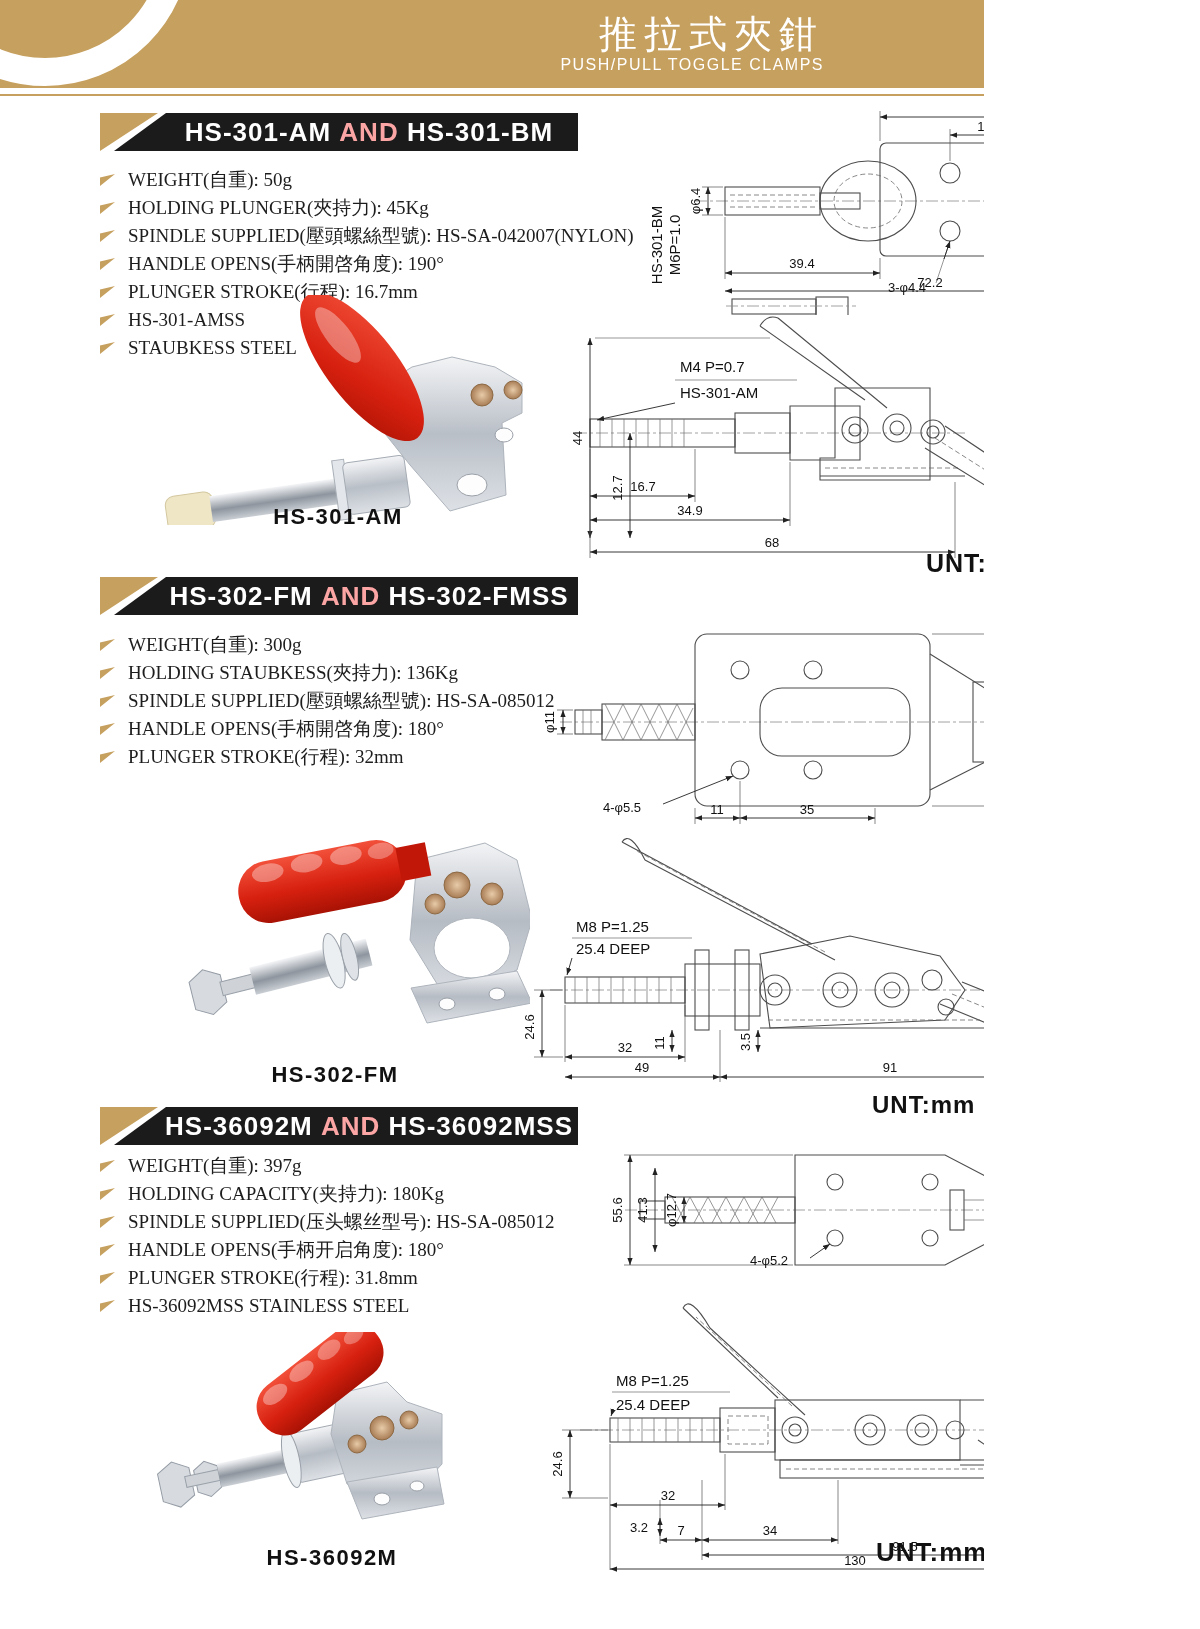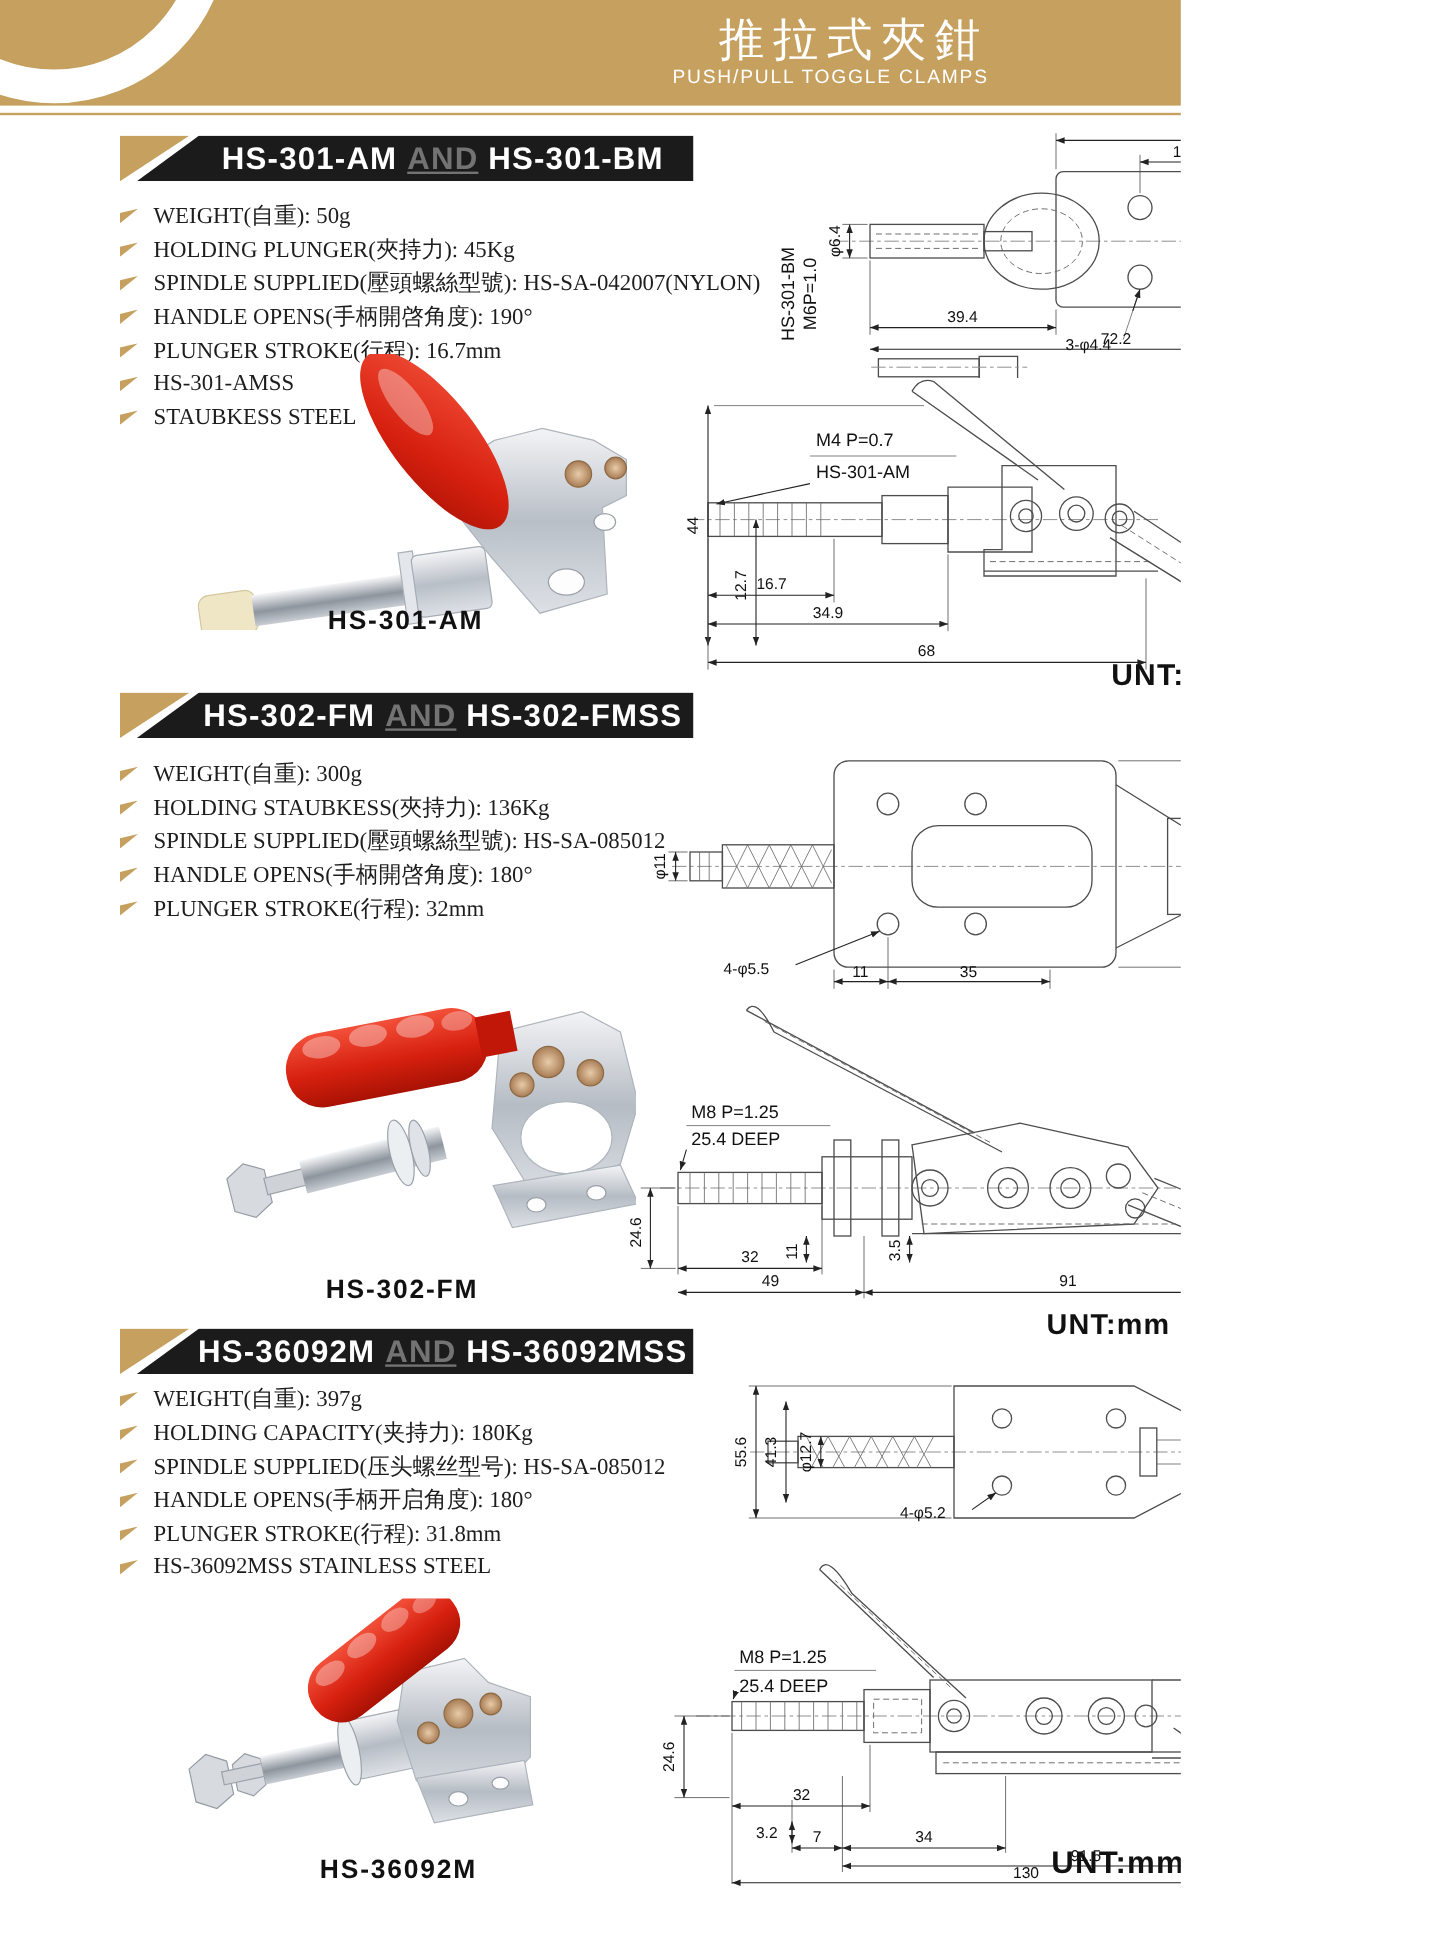--- a/index.html
+++ b/index.html
@@ -14,21 +14,21 @@
   .hdr-divider{position:absolute;left:1041px;top:18px;width:3px;height:56px;background:#fff;}
   .hdr-code{position:absolute;left:1056px;top:30px;color:#737373;font-size:29px;font-weight:bold;letter-spacing:1px;}
   
   .sec-bar{position:absolute;left:100px;width:478px;height:38px;}
   .sec-bar .tri{position:absolute;left:0;top:0;width:58px;height:38px;background:#c6a05e;
                 clip-path:polygon(0 0,100% 0,0 100%);}
   .sec-bar .bar{position:absolute;left:14px;right:0;top:0;height:38px;background:#1b1b1b;
                 clip-path:polygon(52px 0,100% 0,100% 100%,0 100%);
                 display:flex;align-items:center;justify-content:center;padding-left:46px;
                 color:#fff;font-size:26px;font-weight:bold;letter-spacing:1px;white-space:pre;}
-  .sec-bar .bar .conj{color:#737373;text-decoration:underline;}
+  .sec-bar .bar .conj{color:#fca5a5;}
   
   .spec-list{position:absolute;left:100px;width:560px;list-style:none;margin:0;padding:0;}
   .spec-list li{height:28px;display:flex;align-items:center;
                 font-family:"Liberation Serif","DejaVu Serif",serif;font-size:19px;color:#1d1d1d;}
   .spec-list .blt{flex:0 0 15px;width:15px;height:12px;margin-right:13px;background:#c6a05e;
                   clip-path:polygon(0 100%,0 30%,100% 0);}
   
   .photo-caption{position:absolute;width:220px;text-align:center;font-size:22px;font-weight:bold;
                  letter-spacing:1.5px;color:#111;}
   .unit-label{position:absolute;font-weight:bold;color:#111;letter-spacing:1px;}

